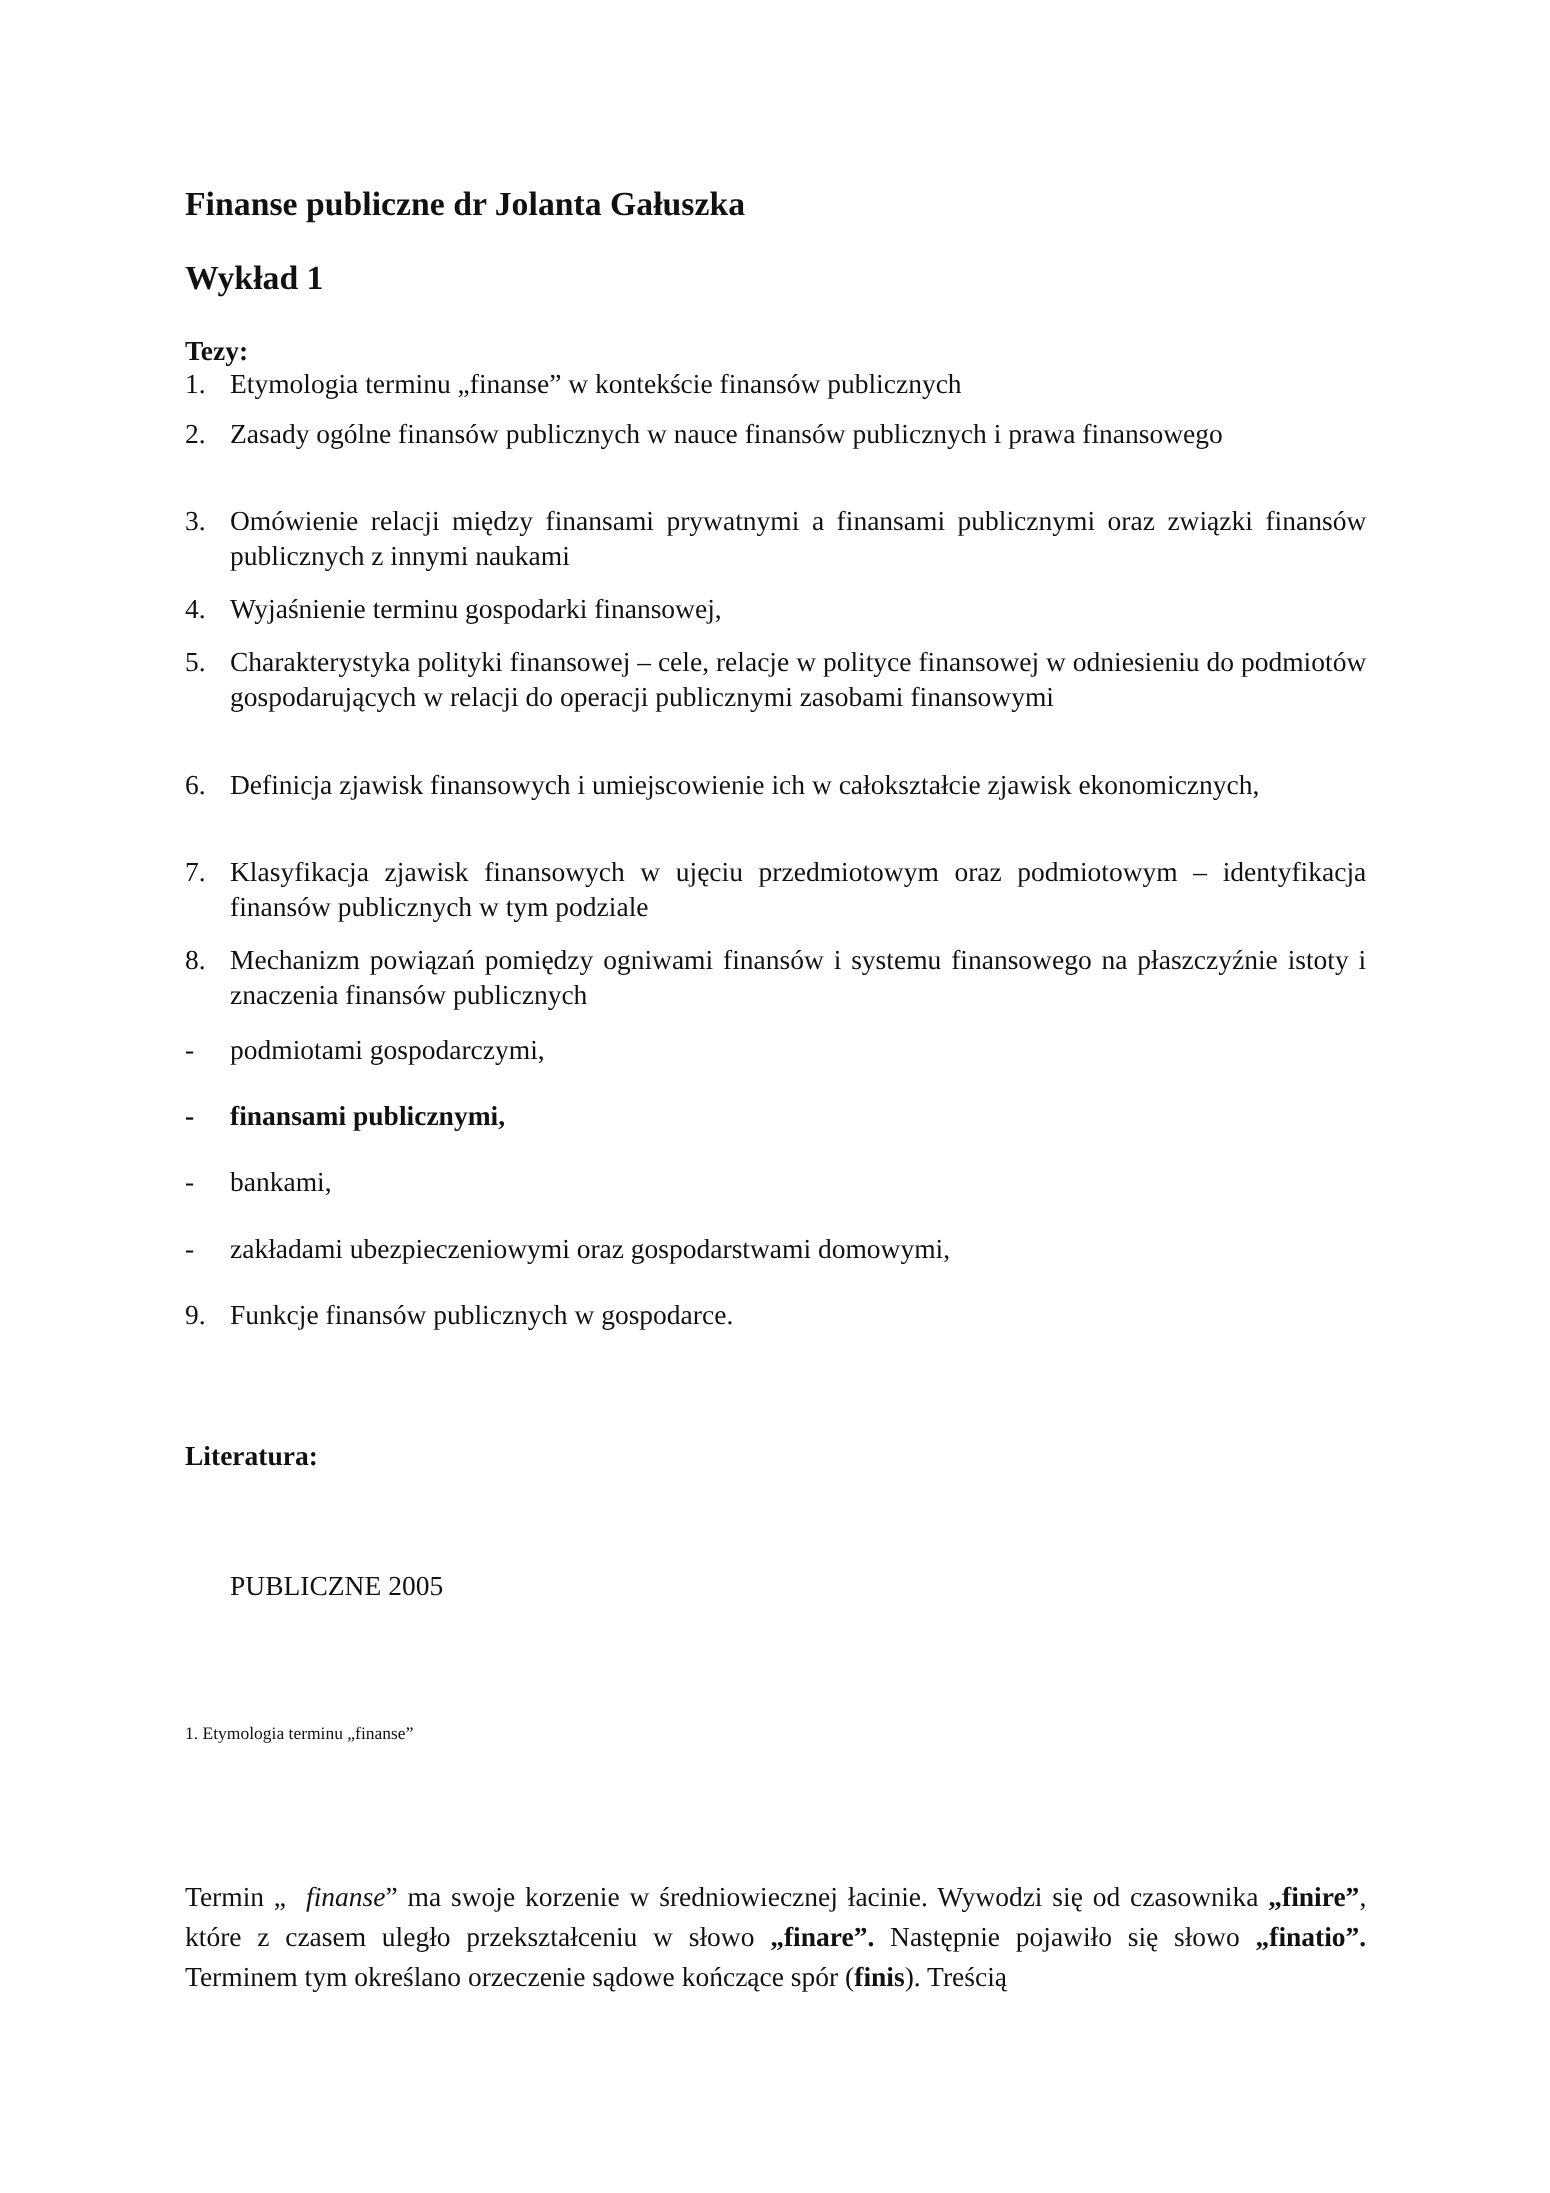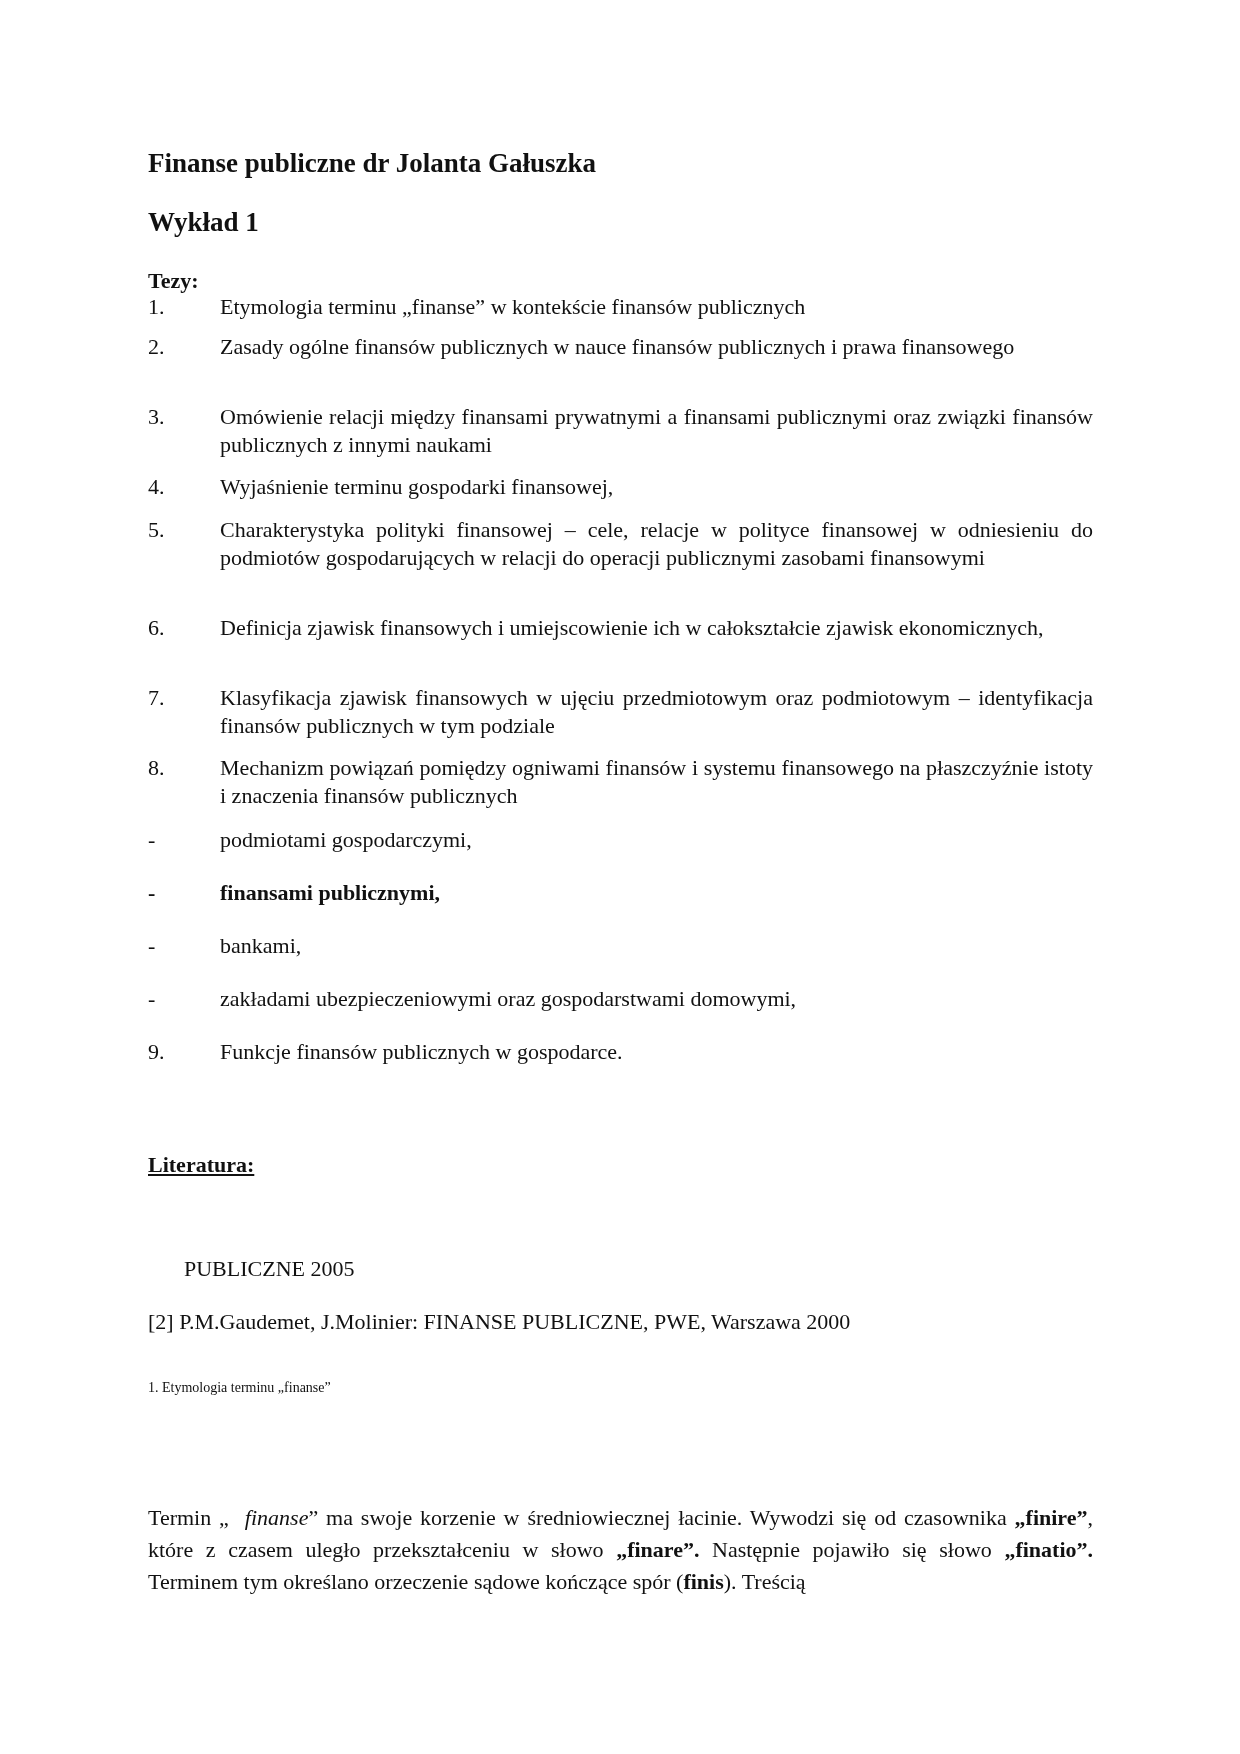--- a/index.html
+++ b/index.html
@@ -48,31 +48,30 @@
       font-size: 22px;
       line-height: 28px;
     }
     .item .num {
       position: absolute;
       left: 0;
       top: 0;
       width: 60px;
     }
     .item .txt {
-      margin-left: 72px;
+      margin-left: 36px;
       text-align: justify;
       text-align-last: left;
     }
     .bold { font-weight: bold; }
     .h-lit {
       font-weight: bold;
       font-size: 22px;
       left: 148px;
       top: 1152px;
-      text-decoration: underline;
     }
     .ref {
       position: absolute;
       left: 148px;
       font-size: 22px;
       line-height: 28px;
     }
     .sec-head {
       position: absolute;
       left: 148px;
@@ -161,19 +160,18 @@
   </div>
 
   <div class="item" style="top:1038px;">
     <span class="num">9.</span>
     <div class="txt">Funkcje finansów publicznych w gospodarce.</div>
   </div>
 
   <div class="abs h-lit">Literatura:</div>
 
   <div class="ref" style="top:1255px; left:184px;">PUBLICZNE 2005</div>
-  <div class="ref" style="top:1308px;">[2] P.M.Gaudemet, J.Molinier: FINANSE PUBLICZNE, PWE, Warszawa 2000</div>
 
   <div class="sec-head">1.  Etymologia terminu „finanse”</div>
 
   <div class="para"><span>Termin „</span><i>finanse</i><span>” ma swoje korzenie w średniowiecznej łacinie. Wywodzi się od czasownika </span><b>„finire”</b><span>, które z czasem uległo przekształceniu w słowo </span><b>„finare”.</b><span> Następnie pojawiło się słowo </span><b>„finatio”.</b><span> Terminem tym określano orzeczenie sądowe kończące spór (</span><b>finis</b><span>). Treścią</span></div>
 
 </div>
 
 </body></html>

